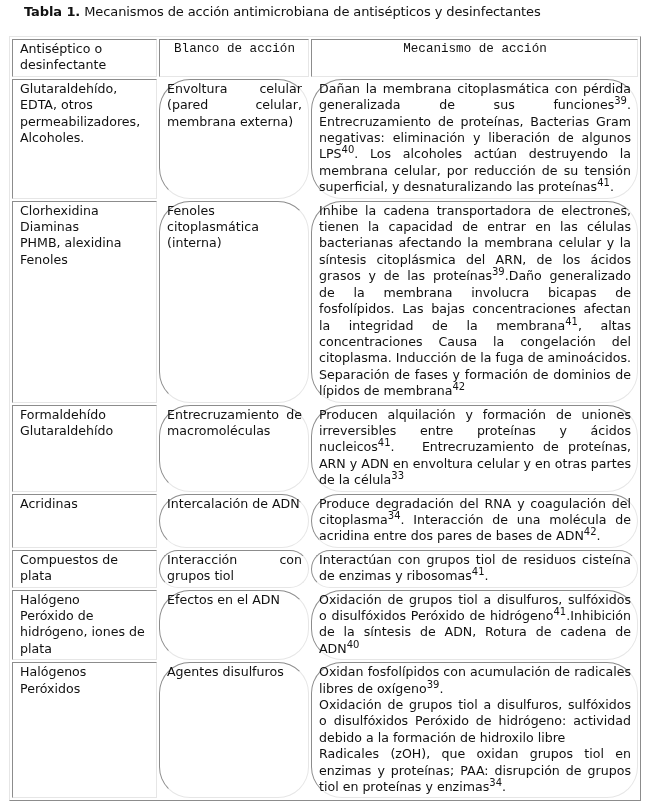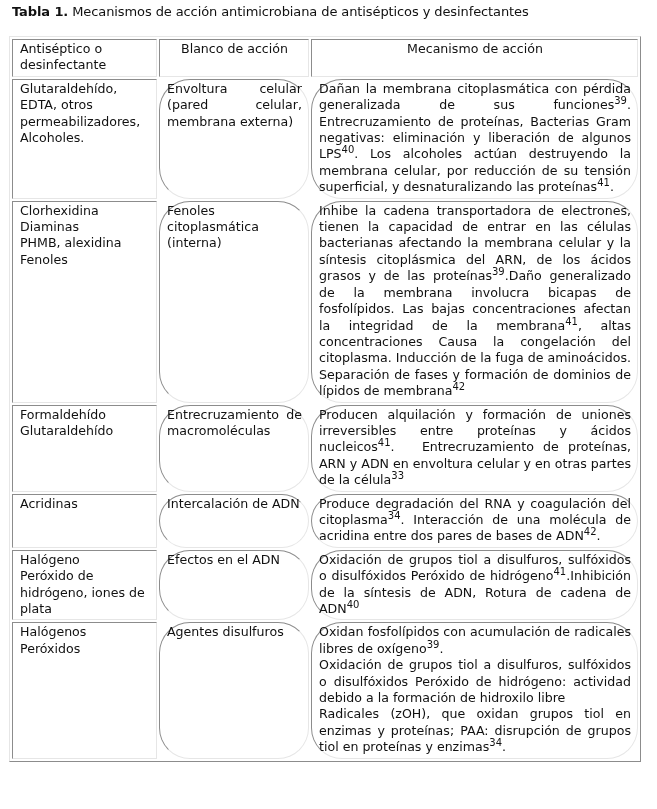--- a/index.html
+++ b/index.html
@@ -2,21 +2,21 @@
 <html><head>
 <meta charset="utf-8">
 <style>
   html, body { margin: 0; padding: 0; background: #ffffff; }
   body {
     width: 657px; height: 809px; overflow: hidden;
     font-family: "DejaVu Sans", "Liberation Sans", sans-serif;
     color: #111111;
   }
   .caption {
-    position: absolute; left: 12px; top: 3px;
+    position: absolute; left: 24px; top: 3px;
     font-size: 13px; line-height: 17px; letter-spacing: -0.1px;
   }
   .caption b { font-weight: bold; }
   table.tbl {
     position: absolute; left: 9px; top: 36px;
     width: 632px;
     border-collapse: separate; border-spacing: 2px;
     border-top: 1px solid #e6e6e6; border-left: 1px solid #e6e6e6;
     border-right: 1px solid #8c8c8c; border-bottom: 1px solid #8c8c8c;
     table-layout: fixed;
@@ -24,21 +24,21 @@
   table.tbl td, table.tbl th {
     border-top: 1px solid #8c8c8c; border-left: 1px solid #8c8c8c;
     border-right: 1px solid #e6e6e6; border-bottom: 1px solid #e6e6e6;
     vertical-align: top;
     font-size: 12.6px; line-height: 16.4px;
     padding: 1px 6px 2px 7px;
     font-weight: normal;
     margin-left: 12px;
   }
   th.h1 { text-align: left; }
-  th.h2, th.h3 { text-align: center; }
+  th.h2, th.h3 { text-align: center; font-family: Liberation Mono, monospace; }
   td.c2, td.c3 { text-align: justify; border-radius: 31px; }
   td.c1 { text-align: left; }
   col.w1 { width: 145px; }
   col.w2 { width: 150px; }
   col.w3 { width: auto; }
   sup { font-size: 10px; line-height: 0; vertical-align: super; }
   .line { display: block; }
 </style>
 </head>
 <body>
@@ -86,20 +86,27 @@
       </tr>
       <tr>
         <td class="c1">
           <span class="line">Acridinas</span>
         </td>
         <td class="c2">Intercalación de ADN</td>
         <td class="c3"><span>Produce degradación del RNA y coagulación del citoplasma</span><sup>34</sup><span>. Interacción de una molécula de acridina entre dos pares de bases de ADN</span><sup>42</sup><span>.</span></td>
       </tr>
       <tr>
         <td class="c1">
+          <span class="line">Compuestos de plata</span>
+        </td>
+        <td class="c2">Interacción con grupos tiol</td>
+        <td class="c3"><span>Interactúan con grupos tiol de residuos cisteína de enzimas y ribosomas</span><sup>41</sup><span>.</span></td>
+      </tr>
+      <tr>
+        <td class="c1">
           <span class="line">Halógeno</span>
           <span class="line">Peróxido de hidrógeno, iones de plata</span>
         </td>
         <td class="c2">Efectos en el ADN</td>
         <td class="c3"><span>Oxidación de grupos tiol a disulfuros, sulfóxidos o disulfóxidos Peróxido de hidrógeno</span><sup>41</sup><span>.Inhibición de la síntesis de ADN, Rotura de cadena de ADN</span><sup>40</sup></td>
       </tr>
       <tr>
         <td class="c1">
           <span class="line">Halógenos</span>
           <span class="line">Peróxidos</span>

